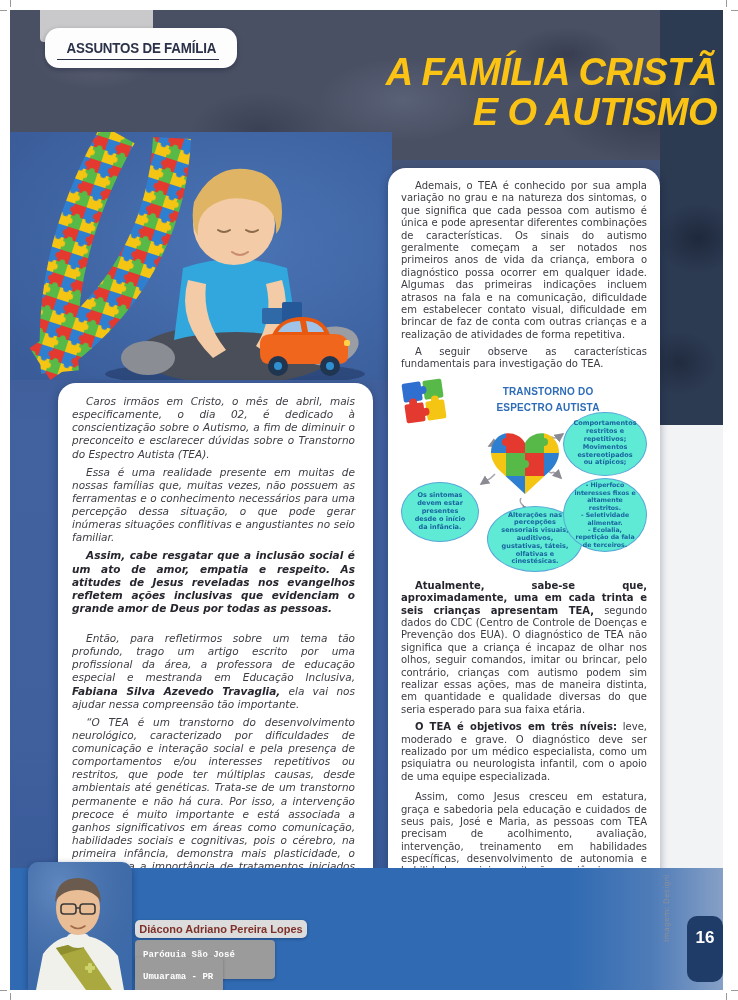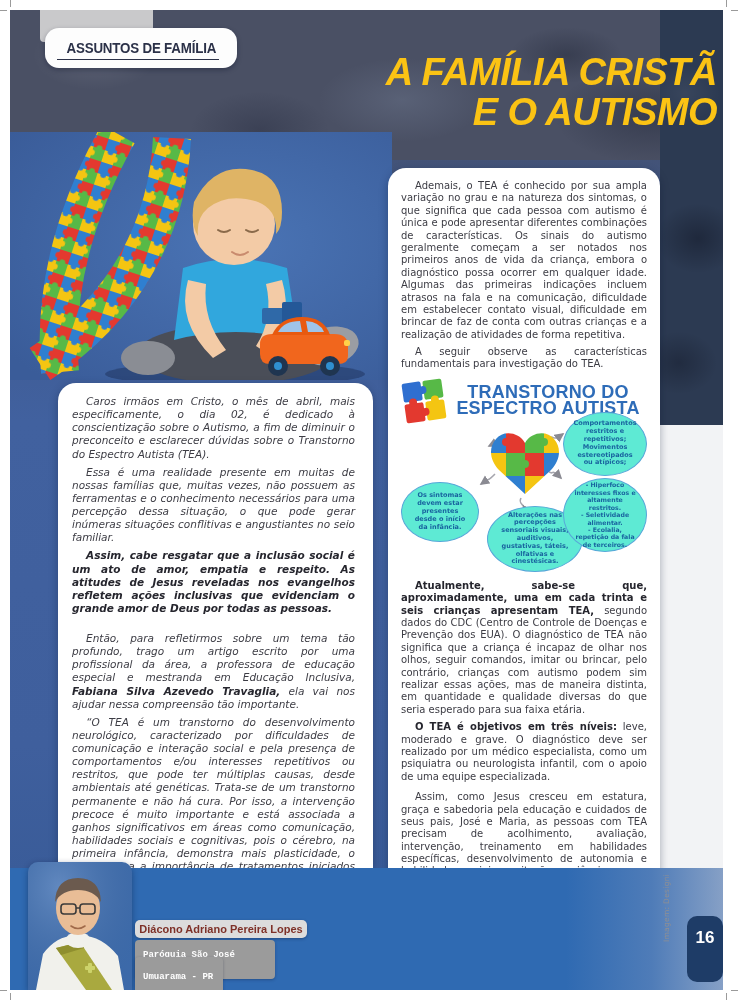--- a/index.html
+++ b/index.html
@@ -45,21 +45,21 @@
   .right-panel .para{font-size:10px;line-height:1.24;}
   .para .b{font-weight:bold;color:#26262e;}
   .para.bold-all{font-weight:bold;color:#26262e;}
   .left-panel .para:nth-child(3){margin-top:1px;}
   .left-panel .para:nth-child(4){margin-top:17px;}
   .right-panel .rc-bottom .para:nth-child(3){margin-top:8px;}
   
   .infographic{position:relative;width:246px;height:198px;margin:2px 0 6px 0;}
   .ig-icon{position:absolute;left:0px;top:2px;width:46px;height:46px;}
   .ig-title{position:absolute;left:52px;top:8px;width:190px;text-align:center;
-    font-family:"Liberation Sans",sans-serif;font-weight:bold;color:#2e6cb8;font-size:18px;line-height:16px;letter-spacing:.2px;}
+    font-family:"Liberation Sans",sans-serif;font-weight:bold;color:#2e6cb8;font-size:10px;line-height:16px;letter-spacing:.2px;}
   .ig-heart{position:absolute;left:86px;top:54px;width:76px;height:68px;}
   .ig-arrows{position:absolute;left:0;top:0;width:246px;height:198px;}
   .bubble{position:absolute;background:#5eead4;border:1px solid #57a7d8;border-radius:50%;
     display:flex;align-items:center;justify-content:center;text-align:center;
     color:#19649f;font-weight:bold;font-size:6.5px;line-height:1.2;padding:6px 8px;box-sizing:border-box;}
   .bubble.b1{left:4px;top:44px;width:82px;height:56px;}
   .bubble.b2{left:162px;top:36px;width:84px;height:64px;}
   .bubble.b3{left:0px;top:106px;width:78px;height:60px;}
   .bubble.b4{left:86px;top:130px;width:96px;height:66px;}
   .bubble.b5{left:162px;top:102px;width:84px;height:74px;white-space:pre-line;font-size:6.2px;}

